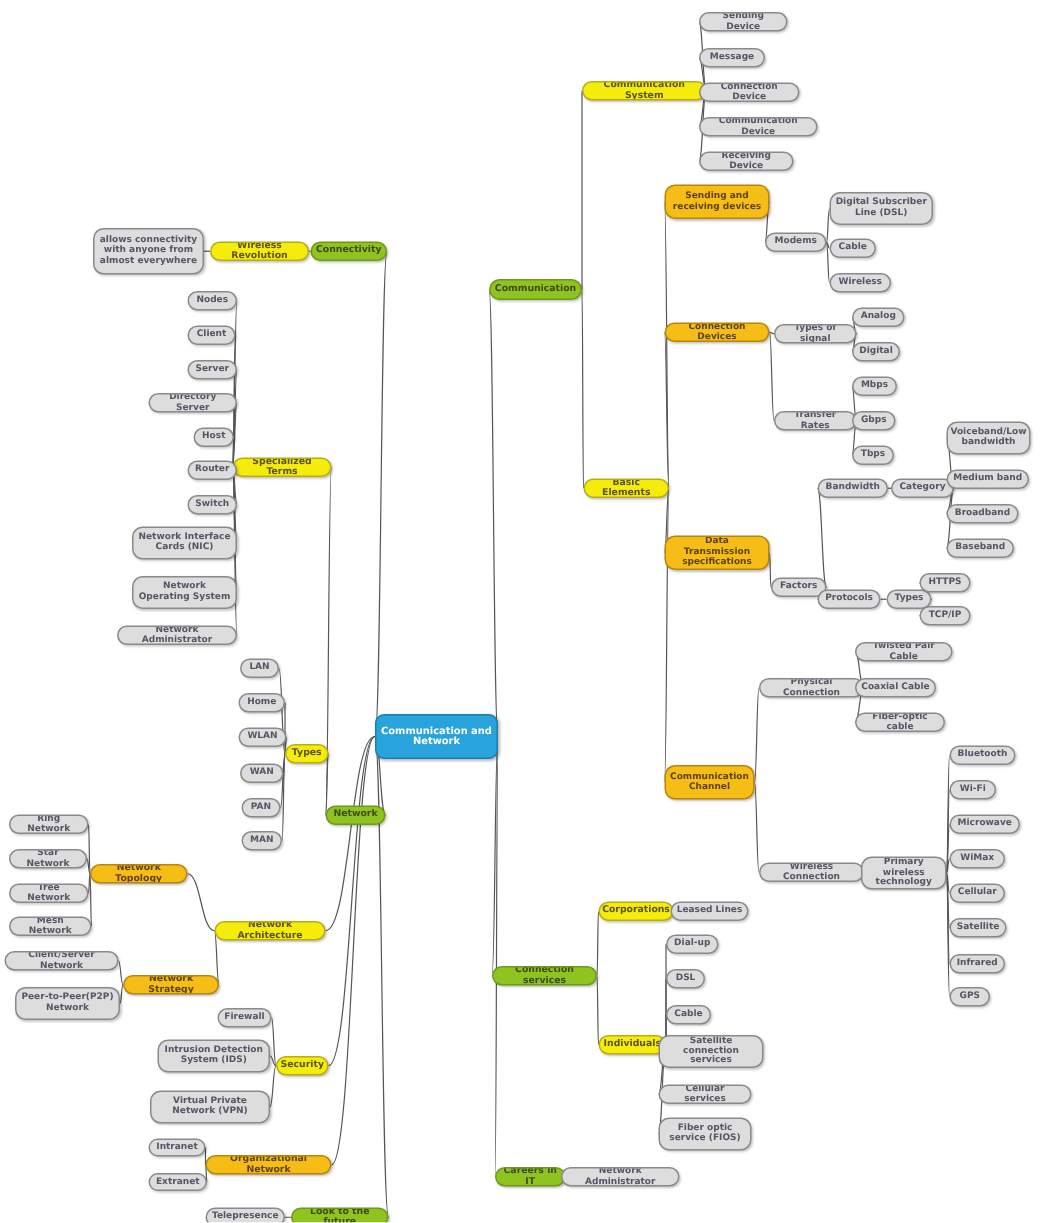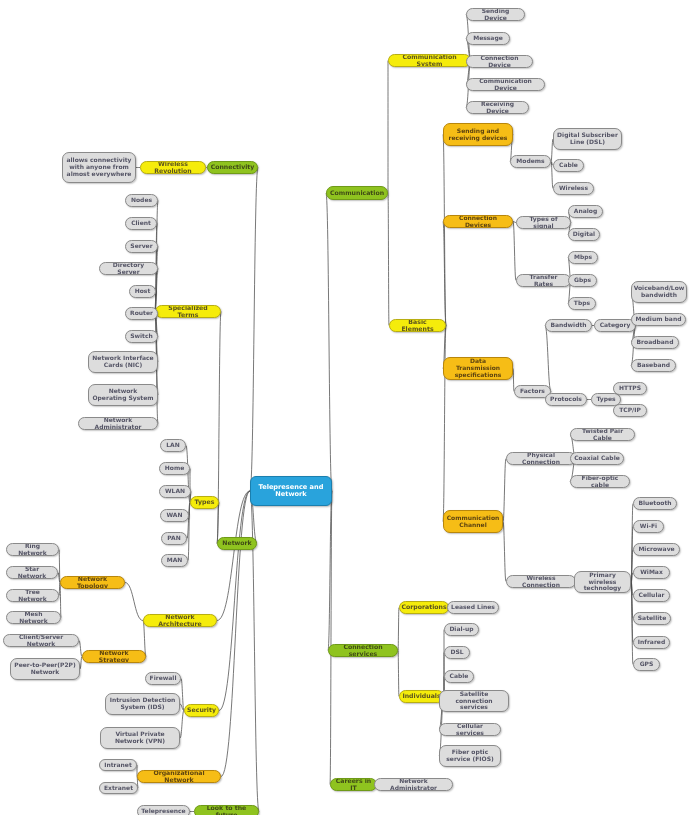--- a/index.html
+++ b/index.html
@@ -122,21 +122,21 @@
       <path d="M155,311.5 C156.5,311.5 156.5,268.5 158,268.5" fill="none" stroke="#555555" stroke-width="0.8"></path>
       <path d="M155,311.5 C155.5,311.5 155.5,291.5 156,291.5" fill="none" stroke="#555555" stroke-width="0.8"></path>
       <path d="M155,311.5 C156.5,311.5 156.5,313.5 158,313.5" fill="none" stroke="#555555" stroke-width="0.8"></path>
       <path d="M155,311.5 C156.5,311.5 156.5,336.5 158,336.5" fill="none" stroke="#555555" stroke-width="0.8"></path>
       <path d="M155,311.5 C156.5,311.5 156.5,362 158,362" fill="none" stroke="#555555" stroke-width="0.8"></path>
       <path d="M155,311.5 C156.5,311.5 156.5,395 158,395" fill="none" stroke="#555555" stroke-width="0.8"></path>
       <path d="M155,311.5 C156.5,311.5 156.5,423.5 158,423.5" fill="none" stroke="#555555" stroke-width="0.8"></path>
     </svg>
   <div id="nodes-layer">
       <div class="node n-root" style="left: 250px; top: 476px; width: 82px; height: 30px; font-size: 6.6px;">
-        <span>Telepresence and Network</span>
+        <span>Communication and Network</span>
       </div>
       <div class="node n-green" style="left: 326px; top: 186px; width: 62px; height: 14px; font-size: 6.2px;">
         <span>Communication</span>
       </div>
       <div class="node n-yellow" style="left: 389px; top: 319px; width: 57px; height: 13px; font-size: 6.2px;">
         <span>Basic Elements</span>
       </div>
       <div class="node n-yellow" style="left: 388px; top: 54px; width: 83px; height: 13px; font-size: 6.2px;">
         <span>Communication System</span>
       </div>

